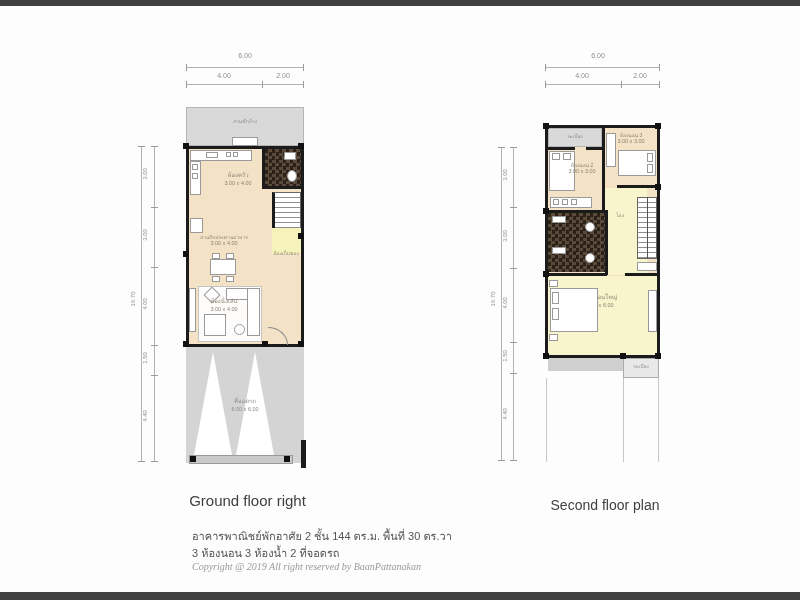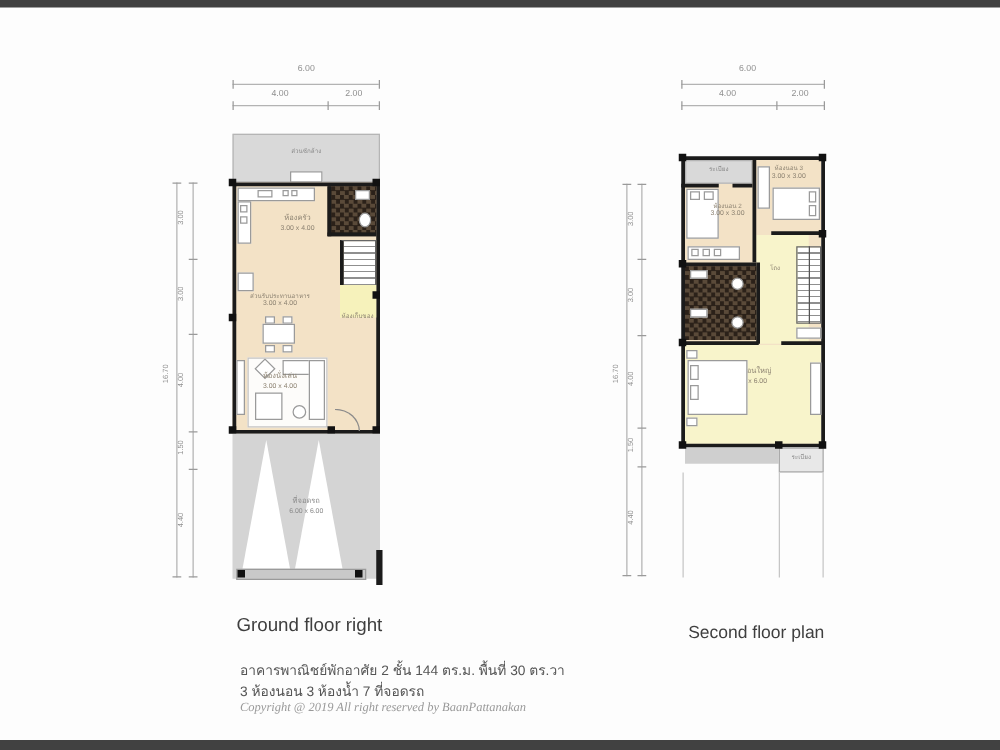--- a/index.html
+++ b/index.html
@@ -270,15 +270,15 @@
   <div class="col" style="left:543px;top:353px"></div>
   <div class="col" style="left:655px;top:353px"></div>
   <div class="col" style="left:655px;top:184px"></div>
   <div class="col" style="left:620px;top:353px"></div>
 
   <div class="plan-title" style="left:520px;top:497px;width:170px">Second floor plan</div>
 </div>
 
 <div>
   <div class="desc-line" style="left:192px;top:527px">อาคารพาณิชย์พักอาศัย 2 ชั้น 144 ตร.ม. พื้นที่ 30 ตร.วา</div>
-  <div class="desc-line" style="left:192px;top:544px">3 ห้องนอน 3 ห้องน้ำ 7 ที่จอดรถ</div>
+  <div class="desc-line" style="left:192px;top:544px">3 ห้องนอน 3 ห้องน้ำ 2 ที่จอดรถ</div>
   <div class="copyright" style="left:192px;top:561px">Copyright @ 2019 All right reserved by BaanPattanakan</div>
 </div>
 
 </body></html>

